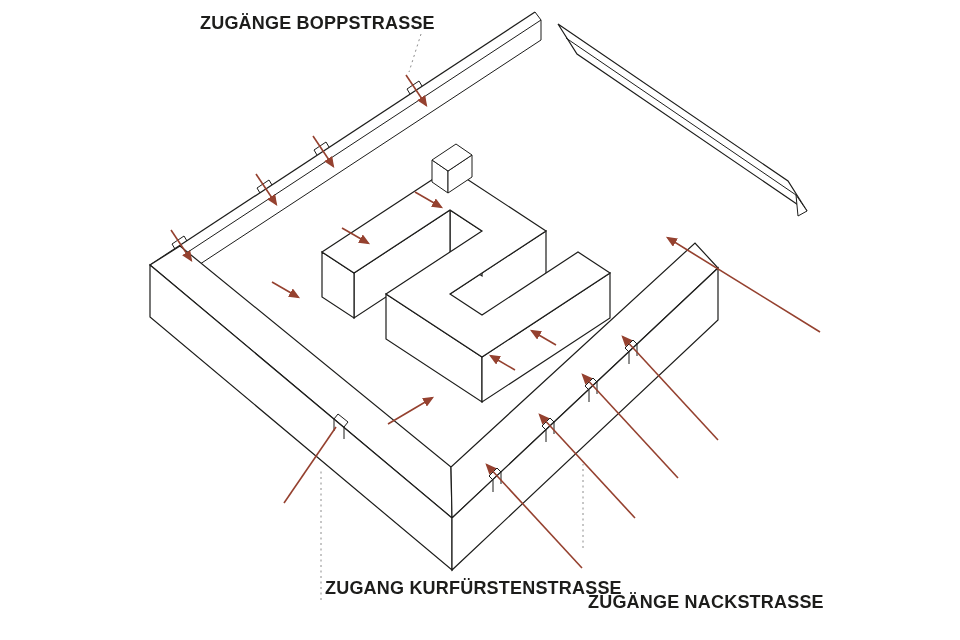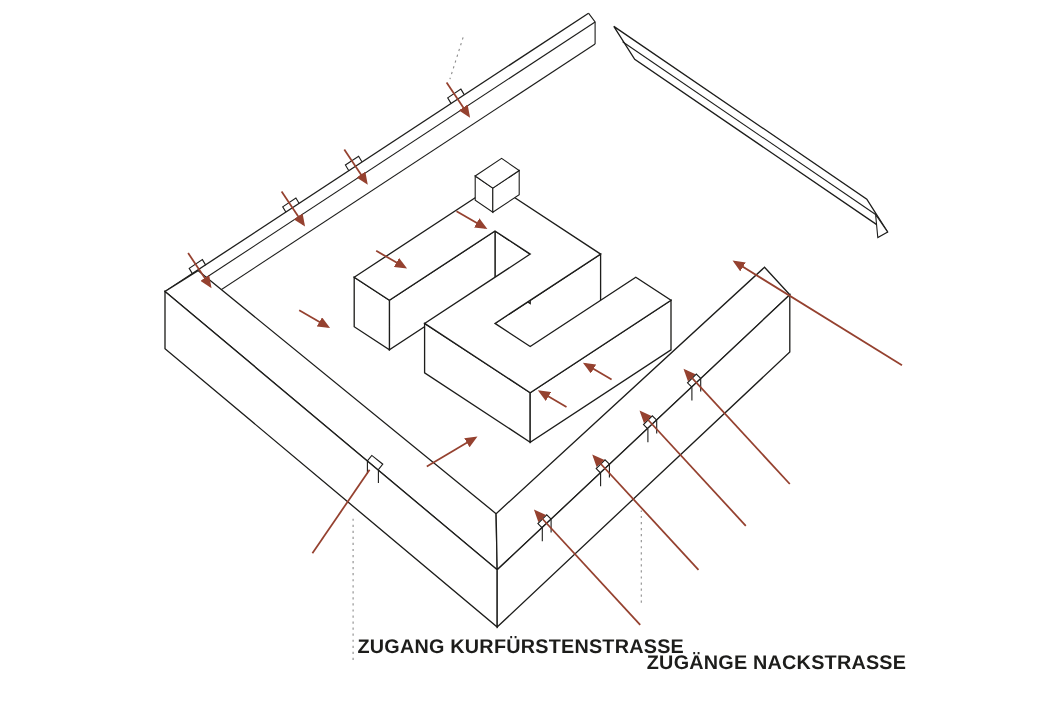--- a/index.html
+++ b/index.html
@@ -123,17 +123,18 @@
       <path class="red" marker-end="url(#arrowhead)" d="M388,424 L432,398"></path>
     </g>
 
     <g>
       <path class="dot" d="M421,34 L409,72"></path>
       <path class="dot" d="M583,548 L583,464"></path>
       <path class="dot" d="M321,600 L321,470"></path>
     </g>
   </svg>
 
+  <div class="lbl" style="left:200px;top:13px;">ZUGÄNGE BOPPSTRASSE</div>
 
   <div class="lbl" style="left:588px;top:549px;margin-top:43px;">ZUGÄNGE NACKSTRASSE</div>
 
   <div class="lbl" style="left:325px;top:578px;">ZUGANG KURFÜRSTENSTRASSE</div>
 </div>
 
 </body></html>

